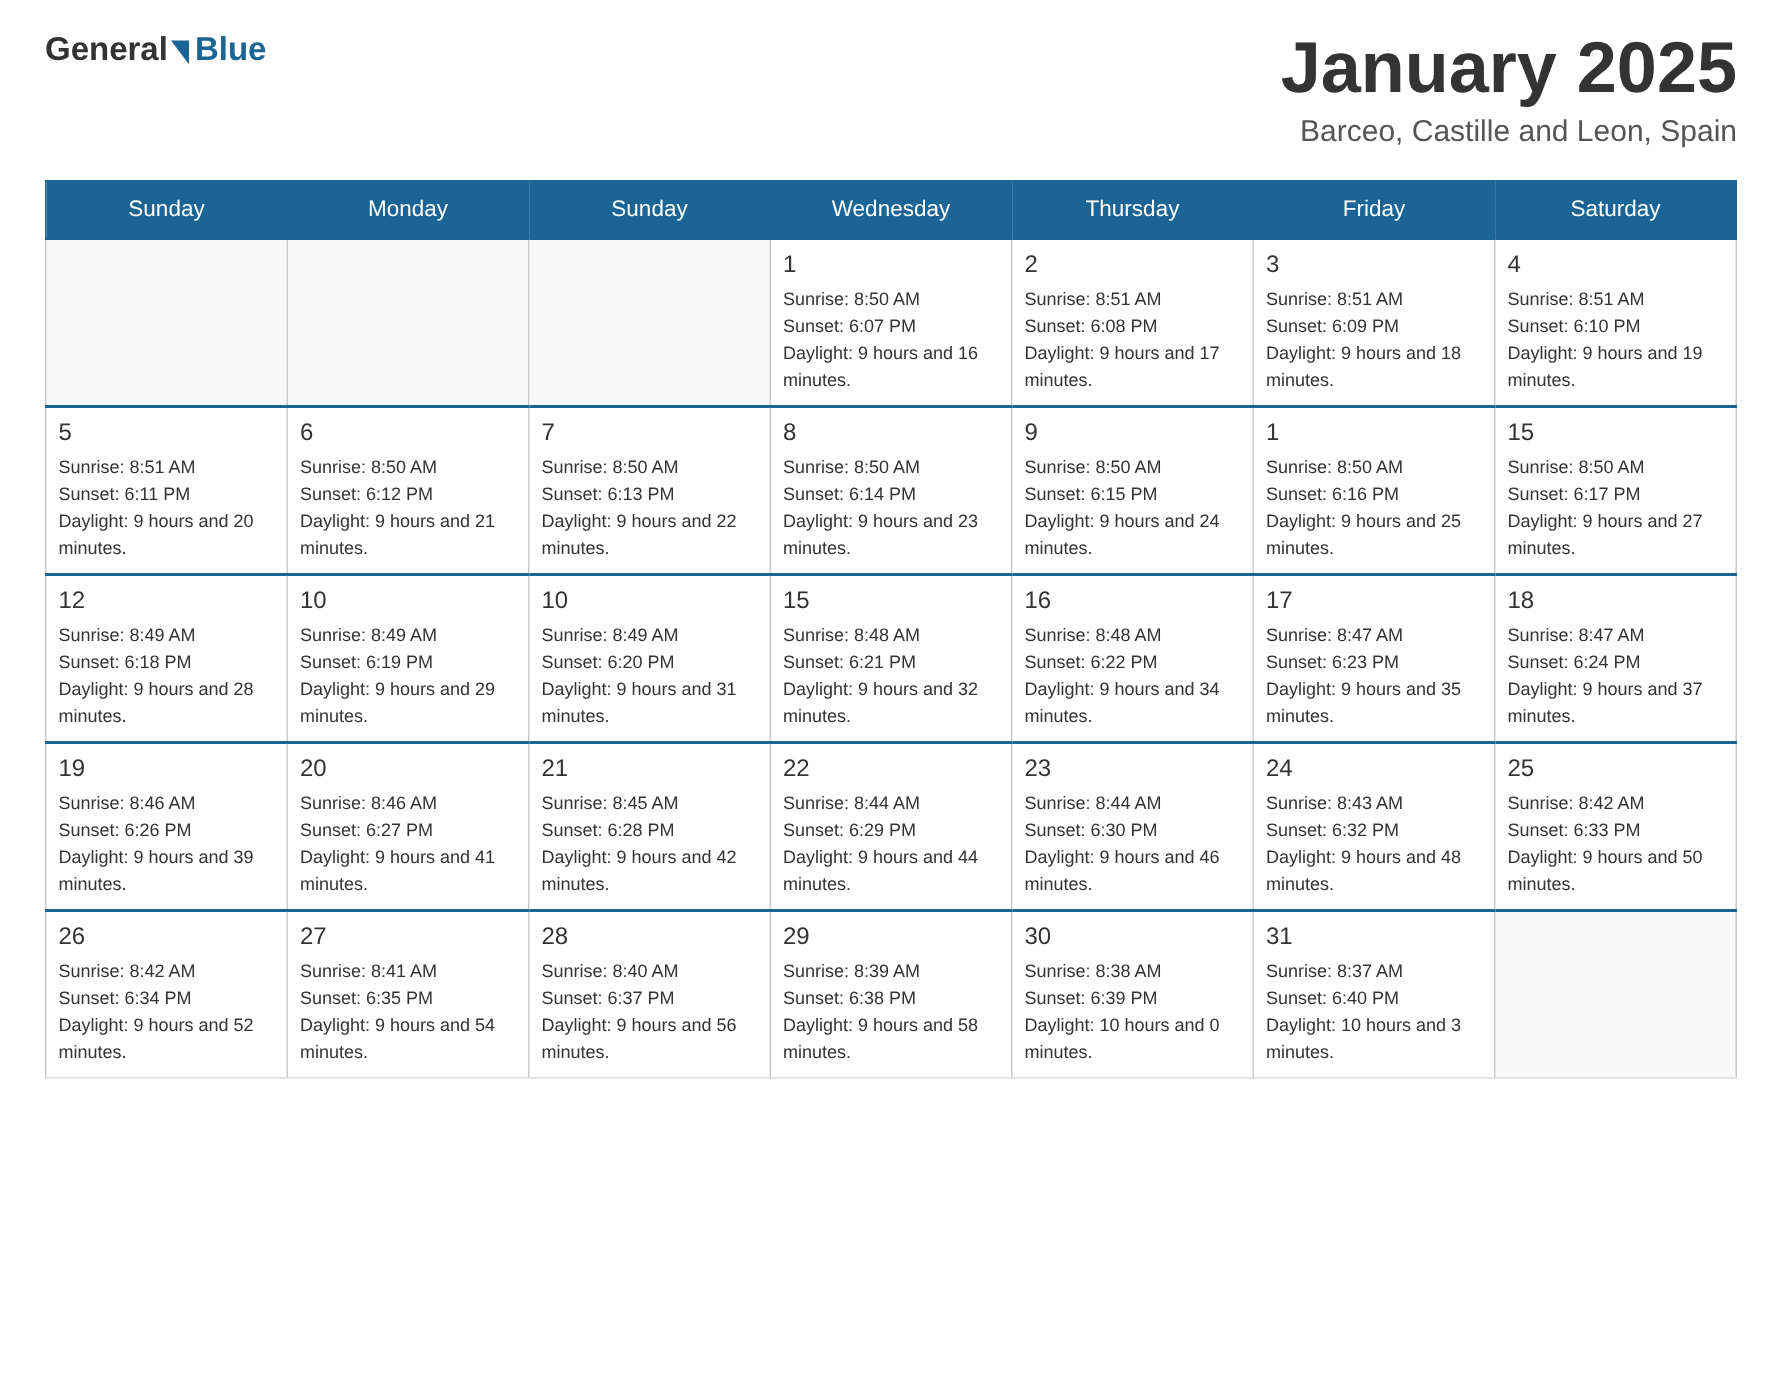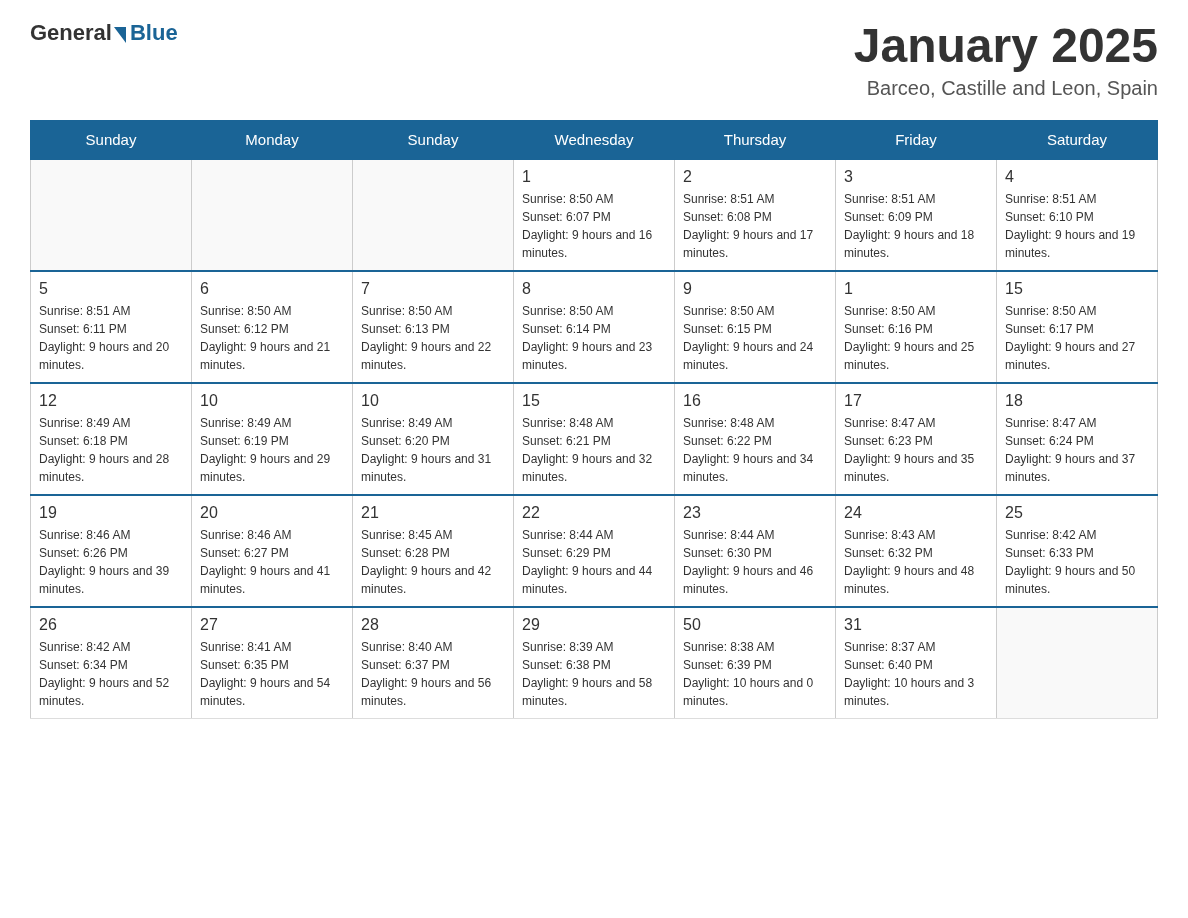--- a/index.html
+++ b/index.html
@@ -254,21 +254,21 @@
         </td>
         <td>
           <span class="day-number">28</span>
           <div class="day-info">Sunrise: 8:40 AM<br>Sunset: 6:37 PM<br>Daylight: 9 hours and 56 minutes.</div>
         </td>
         <td>
           <span class="day-number">29</span>
           <div class="day-info">Sunrise: 8:39 AM<br>Sunset: 6:38 PM<br>Daylight: 9 hours and 58 minutes.</div>
         </td>
         <td>
-          <span class="day-number">50</span>
+          <span class="day-number">30</span>
           <div class="day-info">Sunrise: 8:38 AM<br>Sunset: 6:39 PM<br>Daylight: 10 hours and 0 minutes.</div>
         </td>
         <td>
           <span class="day-number">31</span>
           <div class="day-info">Sunrise: 8:37 AM<br>Sunset: 6:40 PM<br>Daylight: 10 hours and 3 minutes.</div>
         </td>
         <td class="empty-cell"></td>
       </tr>
     </tbody>
 </table>

